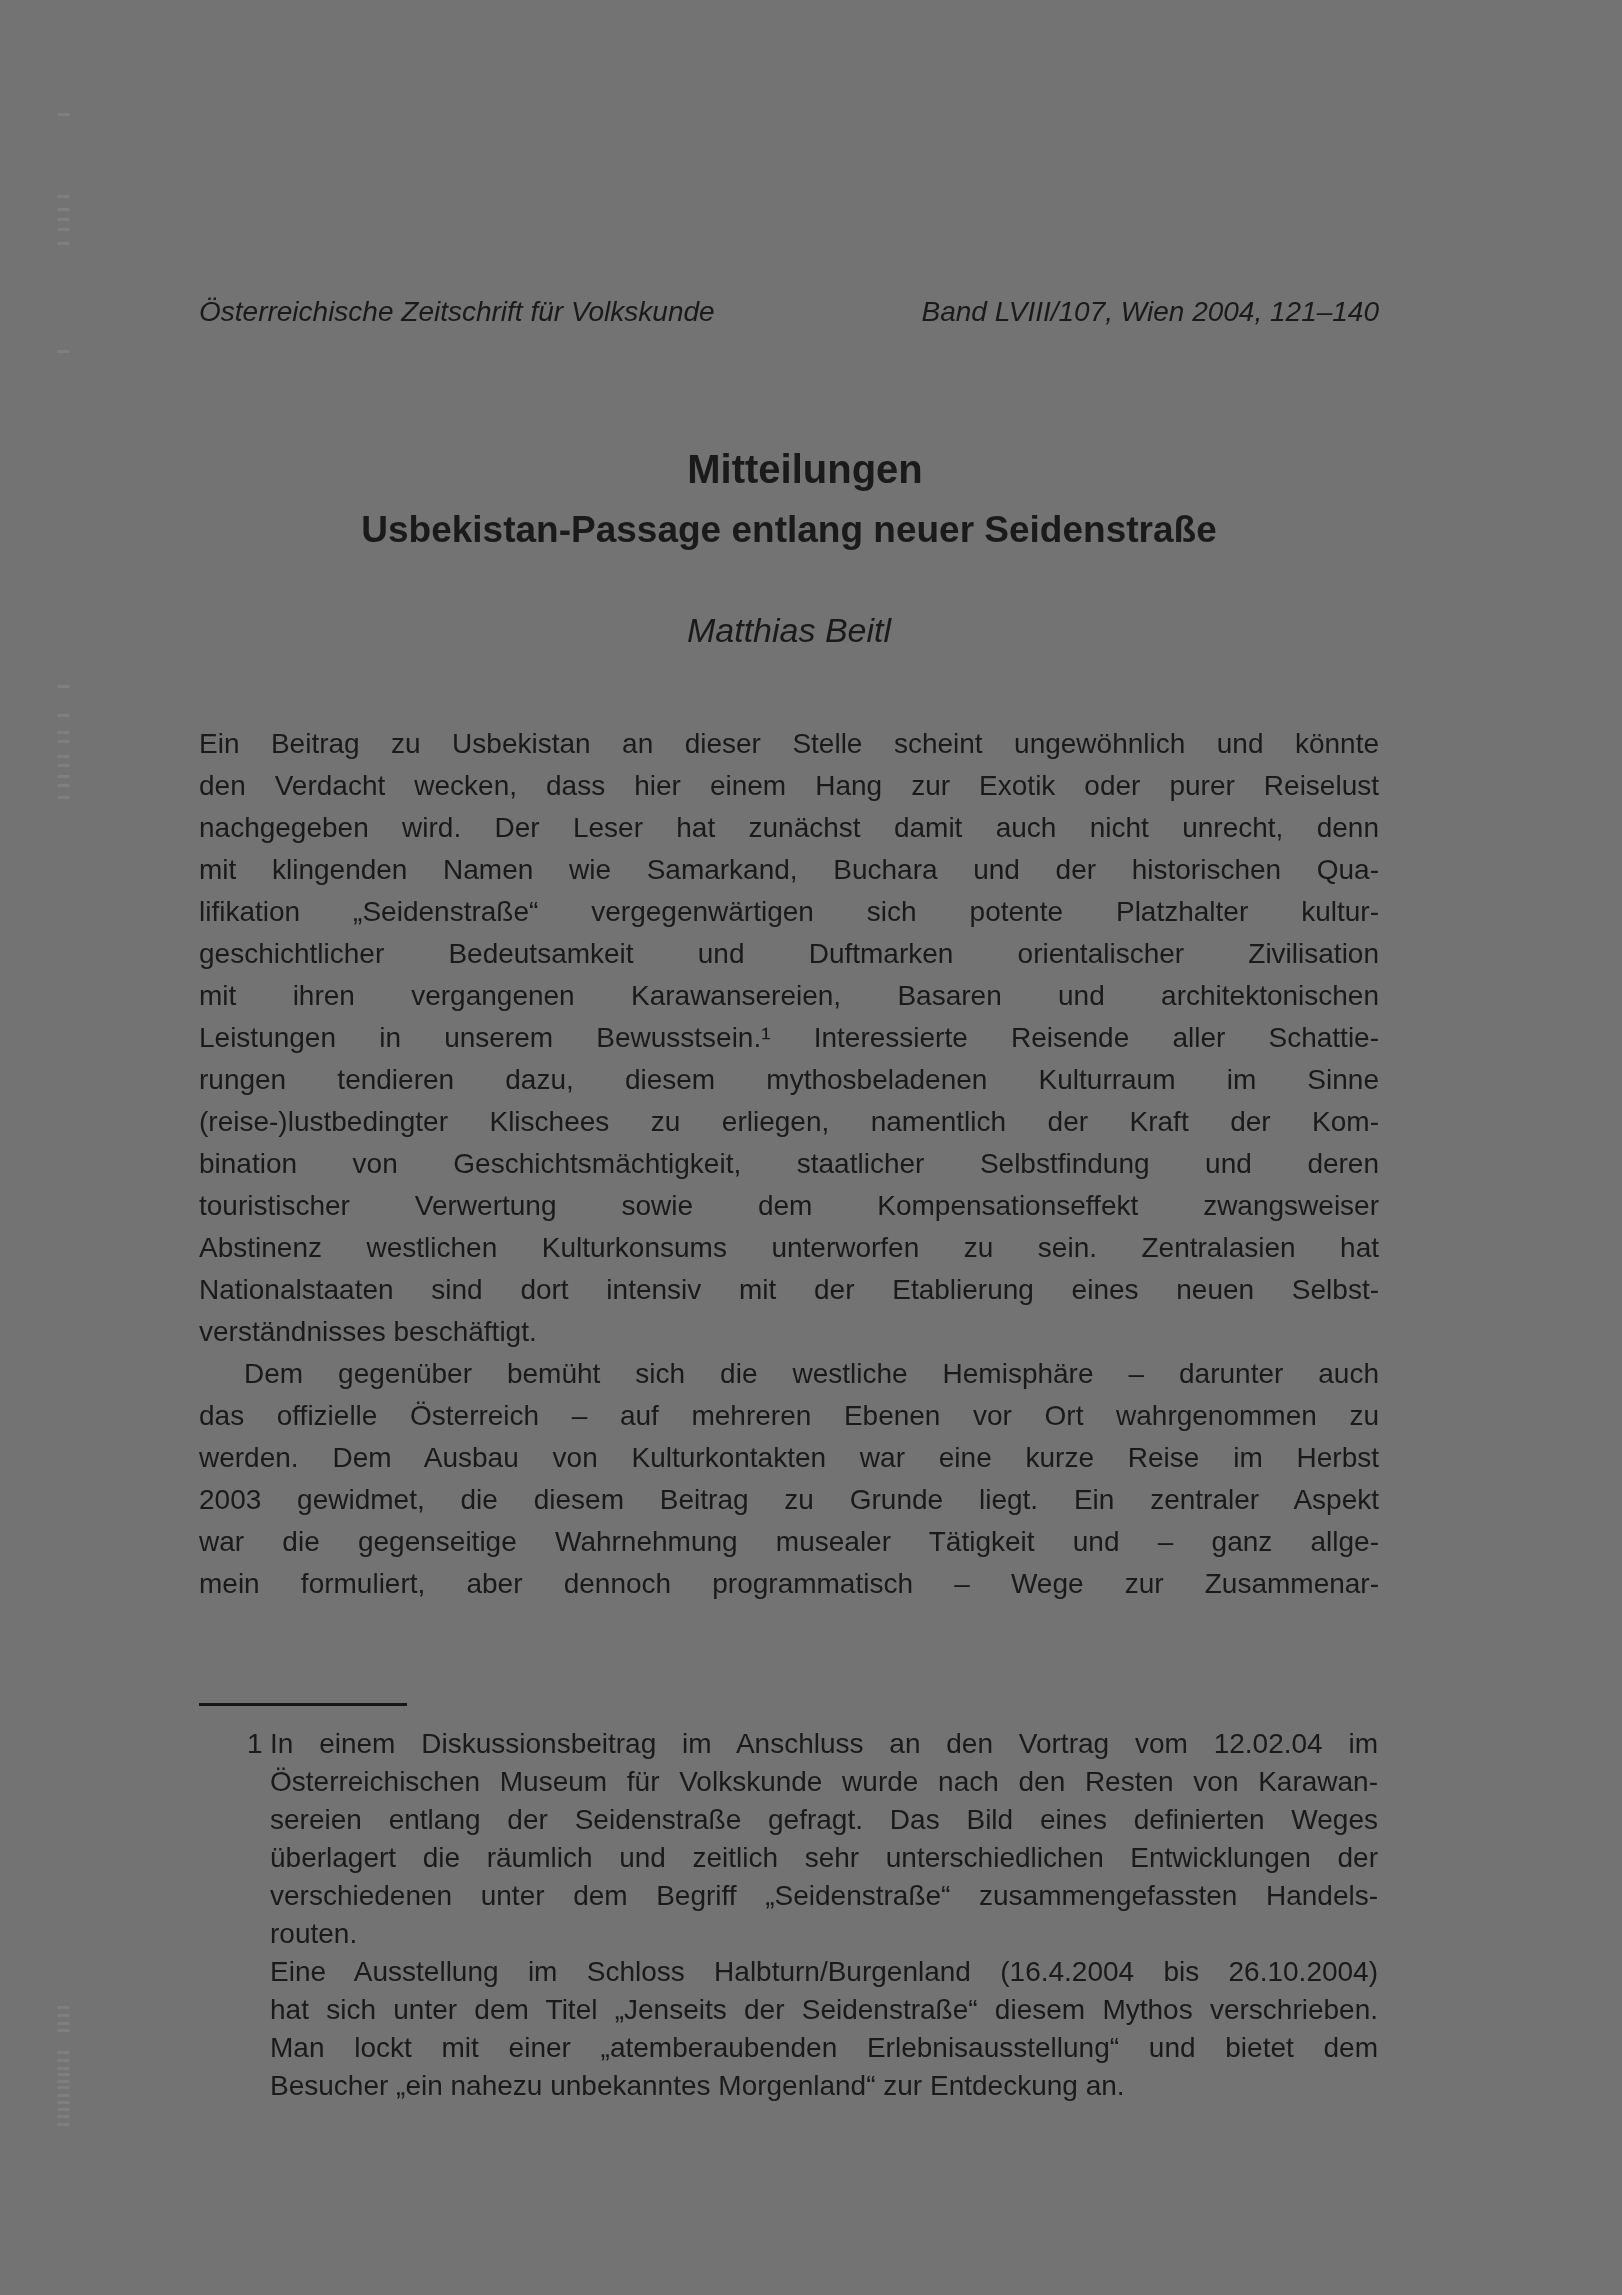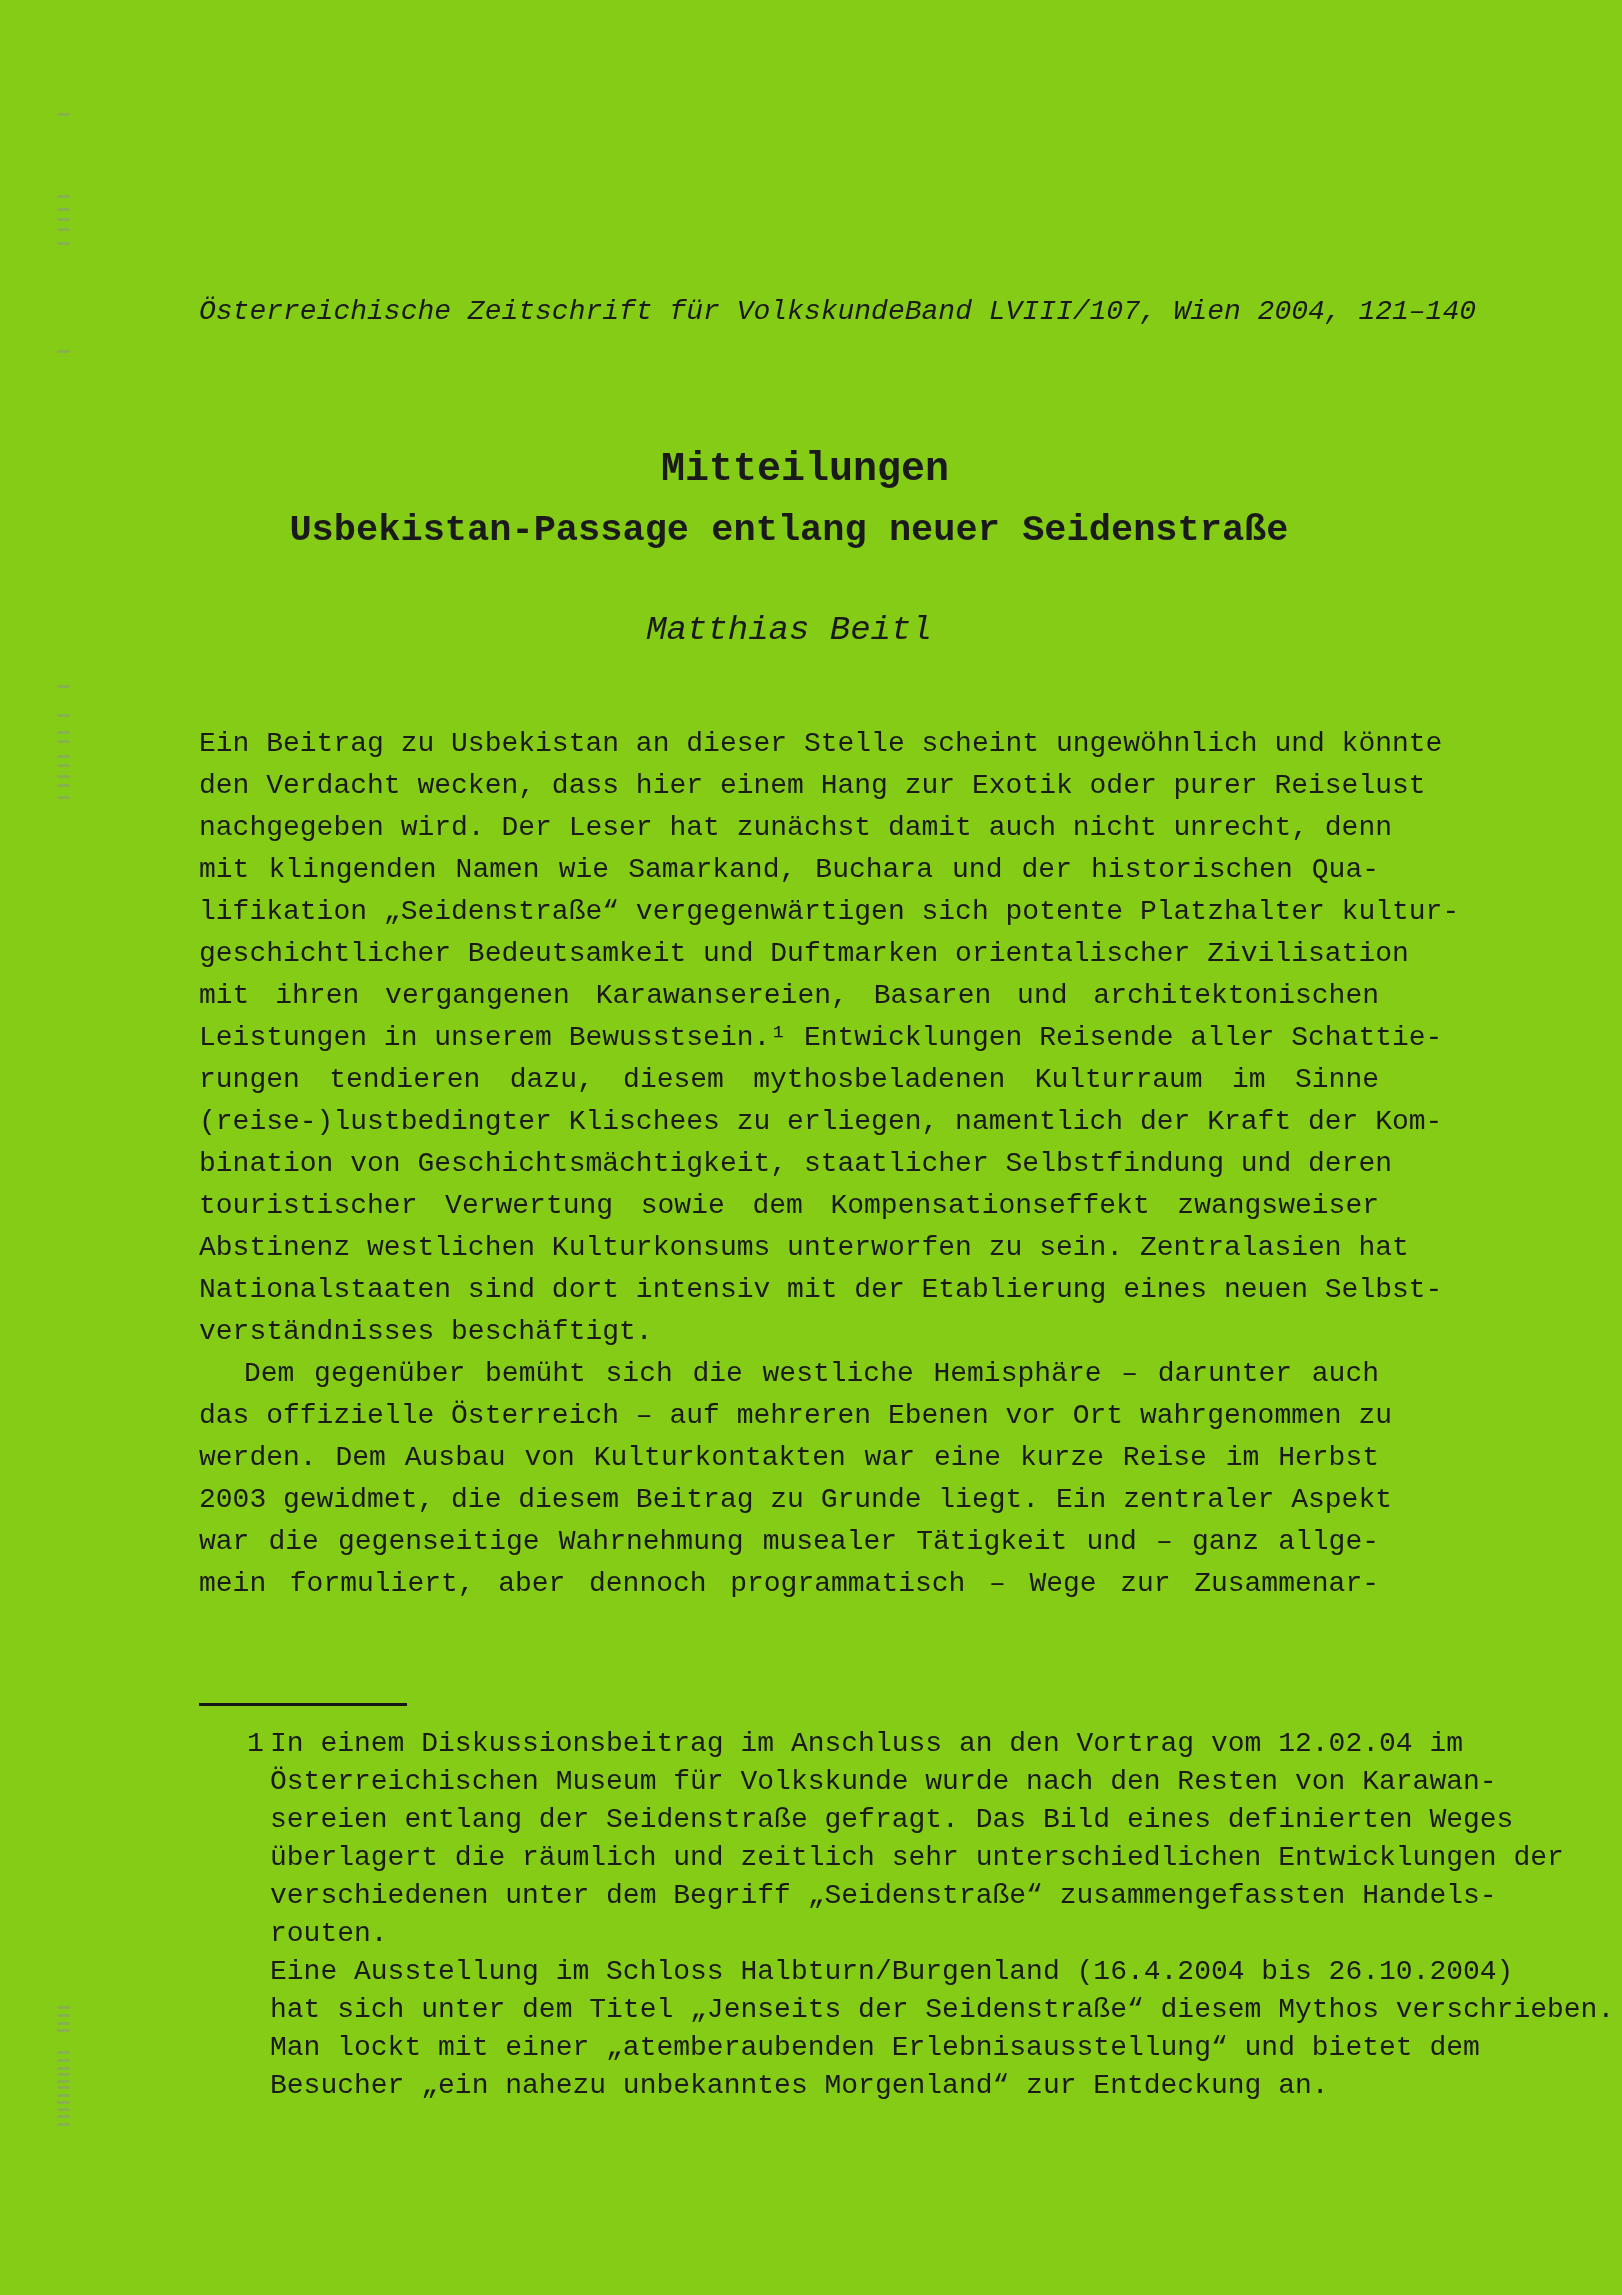--- a/index.html
+++ b/index.html
@@ -4,23 +4,23 @@
 <style>
   html, body {
     margin: 0;
     padding: 0;
     background: #e8e8e8;
   }
   .page {
     position: relative;
     width: 1622px;
     height: 2295px;
-    background: #84cc16;
+    background: #737373;
     color: #1a1a1a;
-    font-family: Liberation Mono, monospace;
+    font-family: Liberation Sans, sans-serif;
     overflow: hidden;
   }
   
   .artifacts i {
     position: absolute;
     left: 57px;
     width: 13px;
     height: 3.2px;
     background: #8f8f8f;
     opacity: 0.45;
@@ -177,21 +177,21 @@
 
   <div class="body-text">
     <div class="para">
       <div class="line">Ein Beitrag zu Usbekistan an dieser Stelle scheint ungewöhnlich und könnte</div>
       <div class="line">den Verdacht wecken, dass hier einem Hang zur Exotik oder purer Reiselust</div>
       <div class="line">nachgegeben wird. Der Leser hat zunächst damit auch nicht unrecht, denn</div>
       <div class="line">mit klingenden Namen wie Samarkand, Buchara und der historischen Qua-</div>
       <div class="line">lifikation „Seidenstraße“ vergegenwärtigen sich potente Platzhalter kultur-</div>
       <div class="line">geschichtlicher Bedeutsamkeit und Duftmarken orientalischer Zivilisation</div>
       <div class="line">mit ihren vergangenen Karawansereien, Basaren und architektonischen</div>
-      <div class="line">Leistungen in unserem Bewusstsein.¹ Entwicklungen Reisende aller Schattie-</div>
+      <div class="line">Leistungen in unserem Bewusstsein.¹ Interessierte Reisende aller Schattie-</div>
       <div class="line">rungen tendieren dazu, diesem mythosbeladenen Kulturraum im Sinne</div>
       <div class="line">(reise-)lustbedingter Klischees zu erliegen, namentlich der Kraft der Kom-</div>
       <div class="line">bination von Geschichtsmächtigkeit, staatlicher Selbstfindung und deren</div>
       <div class="line">touristischer Verwertung sowie dem Kompensationseffekt zwangsweiser</div>
       <div class="line">Abstinenz westlichen Kulturkonsums unterworfen zu sein. Zentralasien hat</div>
       <div class="line">Nationalstaaten sind dort intensiv mit der Etablierung eines neuen Selbst-</div>
       <div class="line short">verständnisses beschäftigt.</div>
     </div>
     <div class="para">
       <div class="line indent">Dem gegenüber bemüht sich die westliche Hemisphäre – darunter auch</div>

